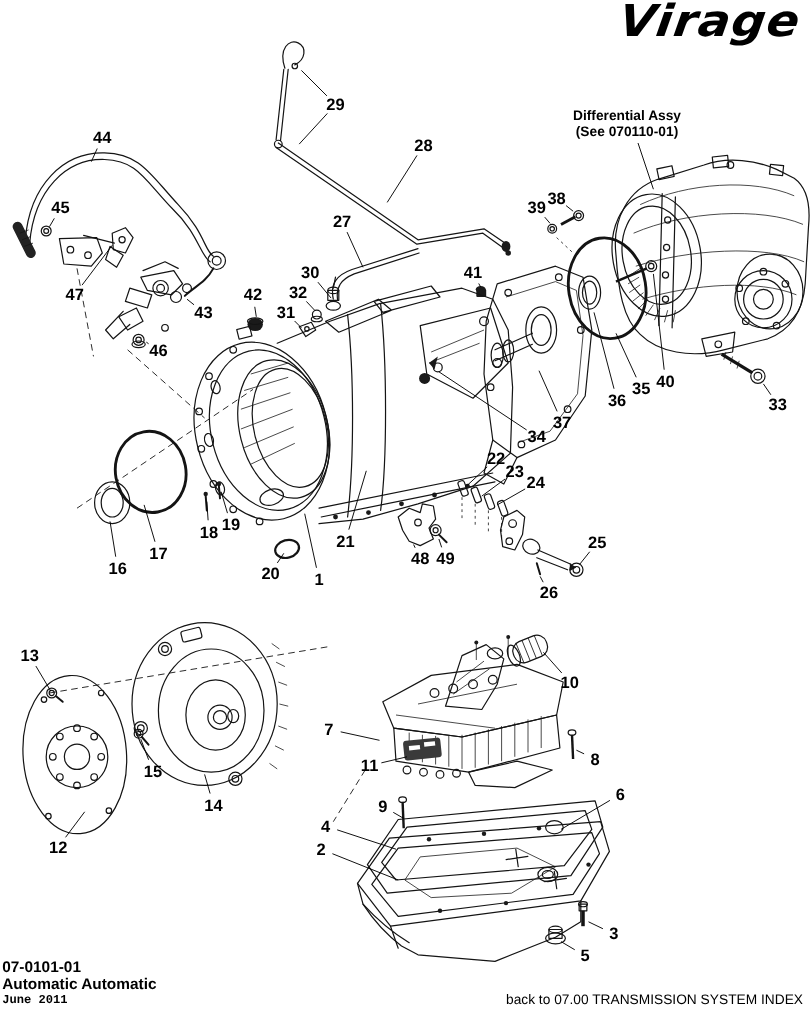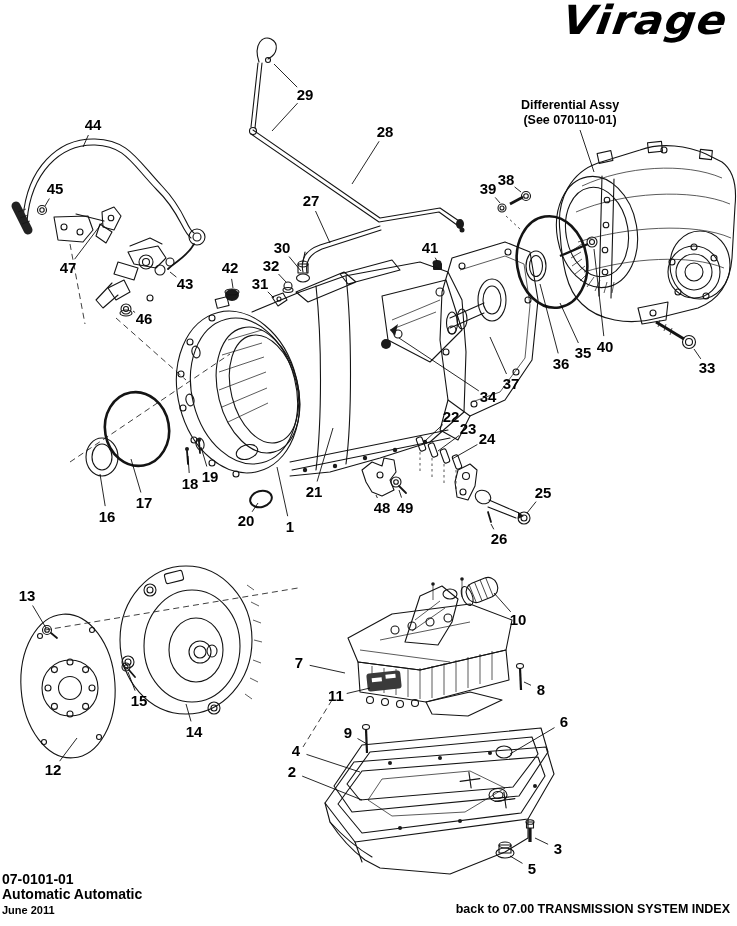--- a/index.html
+++ b/index.html
@@ -7,22 +7,22 @@
        font-family:"Liberation Sans",sans-serif;color:#000;}
   .hdr{position:absolute;top:0;right:7px;text-align:right;z-index:5;}
   .brand{font-family:"DejaVu Sans",sans-serif;font-weight:bold;font-style:italic;
          font-size:40px;line-height:40px;letter-spacing:1px;transform:skewX(-8deg) scaleX(1.08);
          transform-origin:right top;}
   .title{font-weight:bold;font-size:15.5px;margin-top:3px;letter-spacing:.2px;}
   .nav{margin-top:8px;font-weight:bold;font-size:11px;display:flex;gap:15px;justify-content:flex-end;}
   .nav span{cursor:pointer;}
   .ftr-left{position:absolute;left:2px;bottom:8px;line-height:15px;}
   .doc-num,.doc-title{font-weight:bold;font-size:14px;}
-  .doc-date{font-weight:bold;font-size:11px;margin-top:1px;}
-  .ftr-right{position:absolute;right:7px;bottom:10px;font-weight:bold;font-size:12.5px;cursor:pointer;}
+  .doc-date{font-weight:bold;font-size:11px;margin-top:1px;font-family:Liberation Mono, monospace;}
+  .ftr-right{position:absolute;right:7px;bottom:10px;font-weight:normal;font-size:12.5px;cursor:pointer;}
   svg{position:absolute;left:0;top:0;}
   .ln{fill:none;stroke:#141414;stroke-width:1.1;stroke-linecap:round;stroke-linejoin:round;}
   .ln2{fill:none;stroke:#141414;stroke-width:1.8;stroke-linecap:round;}
   .thin{fill:none;stroke:#141414;stroke-width:.7;}
   .dash{fill:none;stroke:#2a2a2a;stroke-width:.9;stroke-dasharray:6 4;}
   .dash2{fill:none;stroke:#2a2a2a;stroke-width:.8;stroke-dasharray:2.5 3;}
   .blk{fill:#1a1a1a;stroke:none;}
   .callout{font-family:"Liberation Sans",sans-serif;font-weight:bold;font-size:15px;
            text-anchor:middle;fill:#000;}
   .leader{stroke:#000;stroke-width:.85;}

